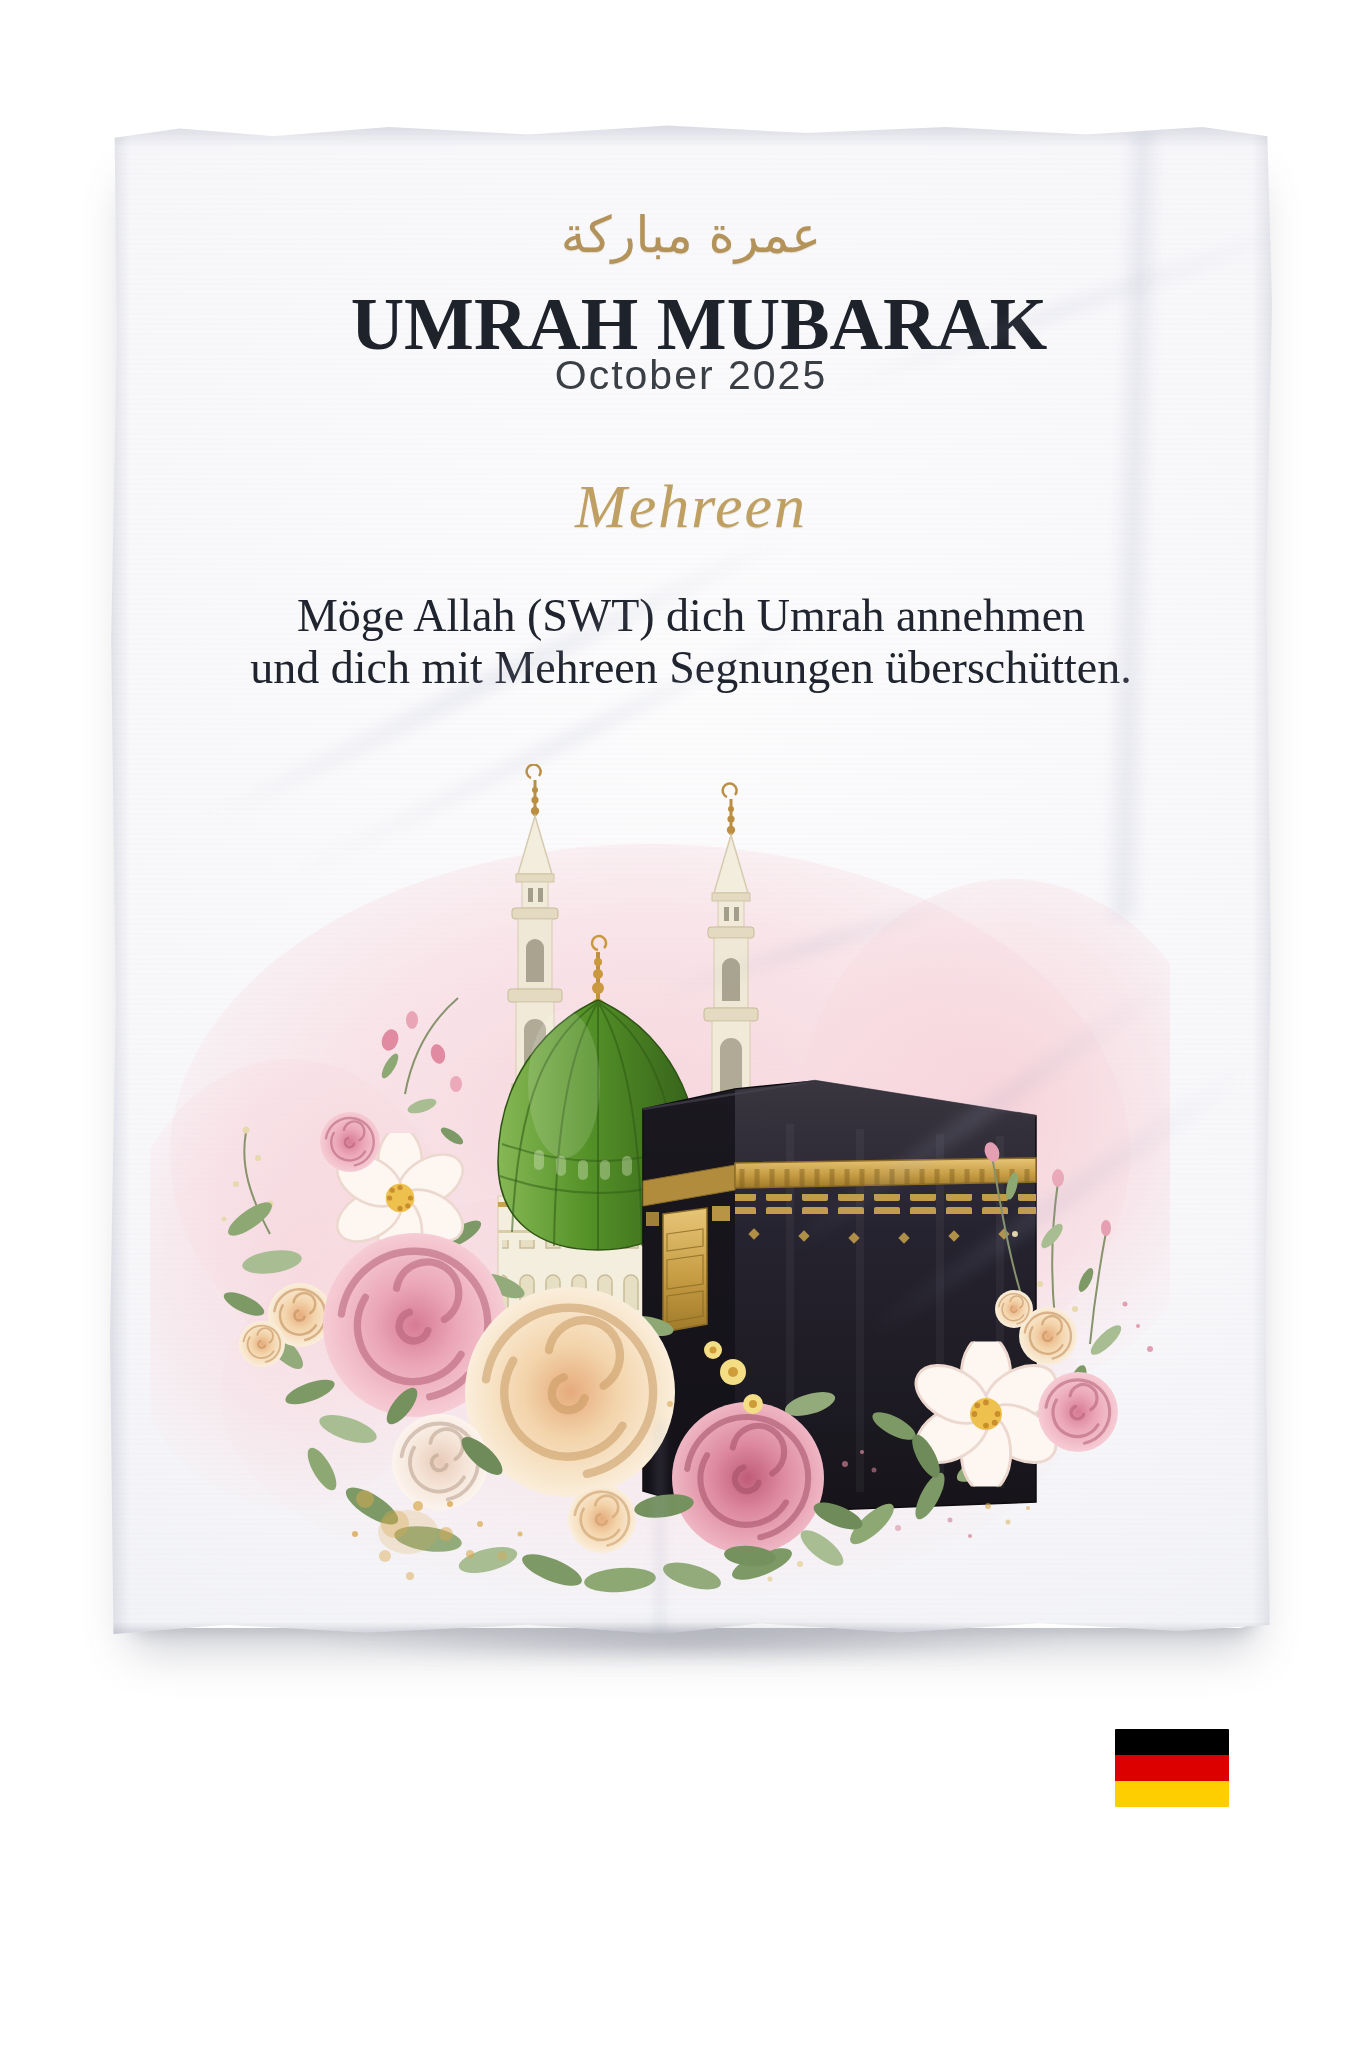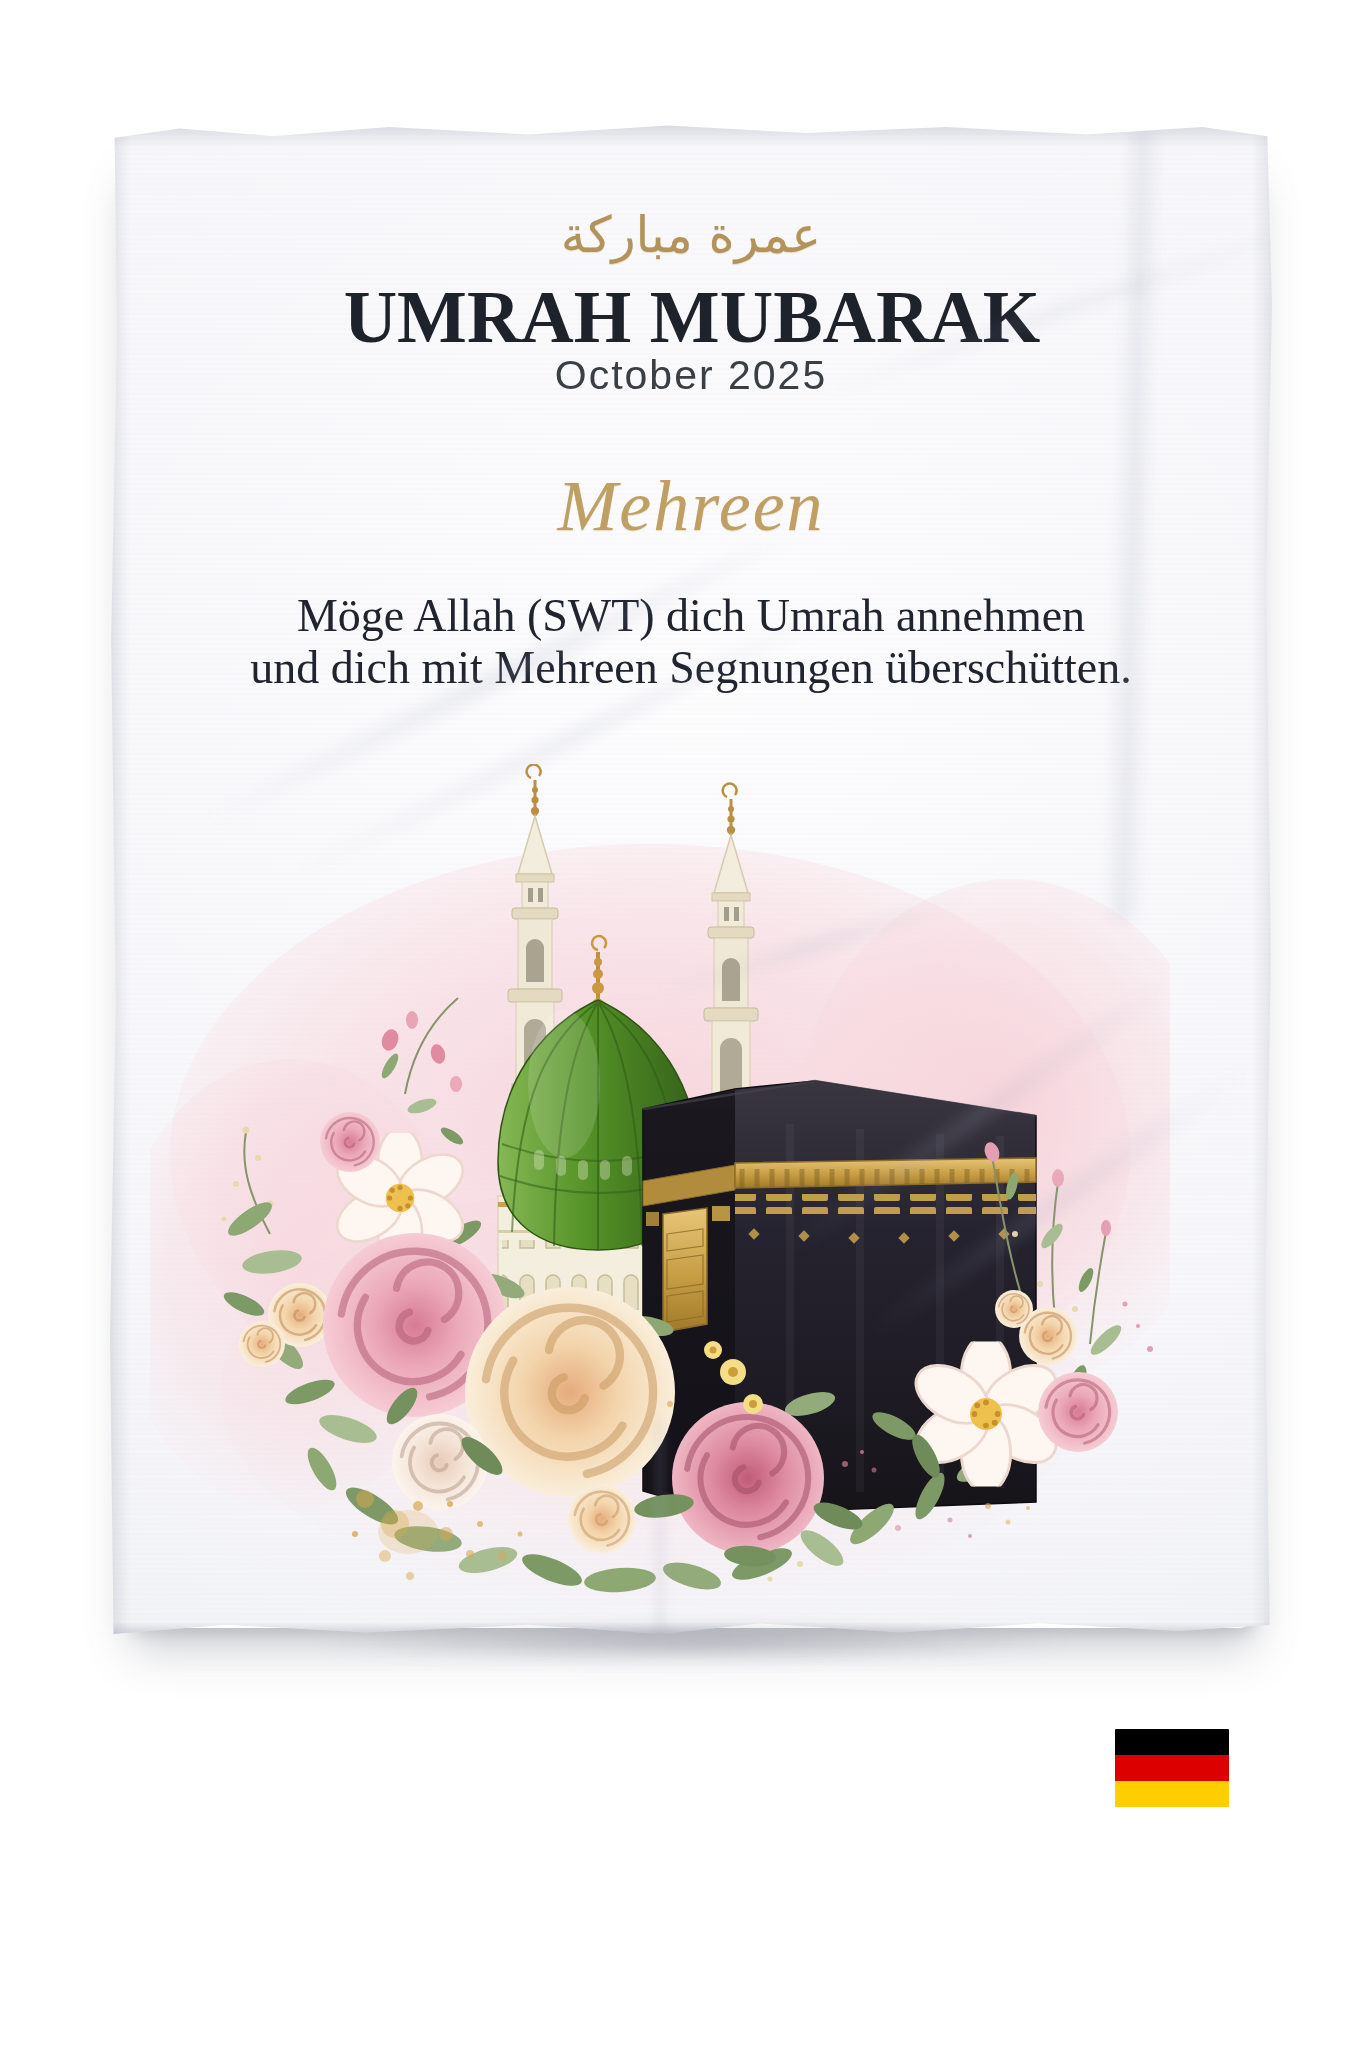--- a/index.html
+++ b/index.html
@@ -40,23 +40,23 @@
       background:linear-gradient(90deg, rgba(158,161,178,.28), rgba(158,161,178,0));}
   .edge-right{position:absolute;right:0;top:0;bottom:0;width:20px;
       background:linear-gradient(270deg, rgba(158,161,178,.24), rgba(158,161,178,0));}
   .bottom-roll{position:absolute;left:0;right:0;bottom:0;height:18px;
       background:linear-gradient(0deg, rgba(140,143,160,.5), rgba(140,143,160,0));}
 
   
   .txt{position:absolute;left:0;width:100%;text-align:center;white-space:nowrap;}
   .arabic{top:80px;font-family:"DejaVu Sans",sans-serif;font-size:50px;line-height:62px;
           text-shadow:0 1px 1px rgba(120,95,40,.18);}
-  .title{top:152px;margin:1px;font-weight:bold;font-size:74px;line-height:80px;letter-spacing:0px;}
+  .title{top:152px;margin:8px;font-weight:bold;font-size:74px;line-height:80px;letter-spacing:0px;}
   .date{top:228px;font-family:"Liberation Sans",sans-serif;font-size:41px;line-height:46px;letter-spacing:2px;}
-  .name{top:326px;font-style:italic;font-size:72px;line-height:112px;letter-spacing:2px;
+  .name{top:326px;font-style:italic;font-size:62px;line-height:112px;letter-spacing:2px;
         text-shadow:0 1px 1px rgba(120,95,40,.2);}
   .blessing{top:466px;font-size:46px;line-height:52px;white-space:normal;}
 
   .illus{position:absolute;left:40px;top:640px;width:1020px;height:880px;}
 
   
   .flag{position:absolute;left:1115px;top:1729px;width:114px;height:78px;display:flex;
         flex-direction:column;border-radius:1px;overflow:hidden;}
   .flag div{flex:1;}
 </style>

